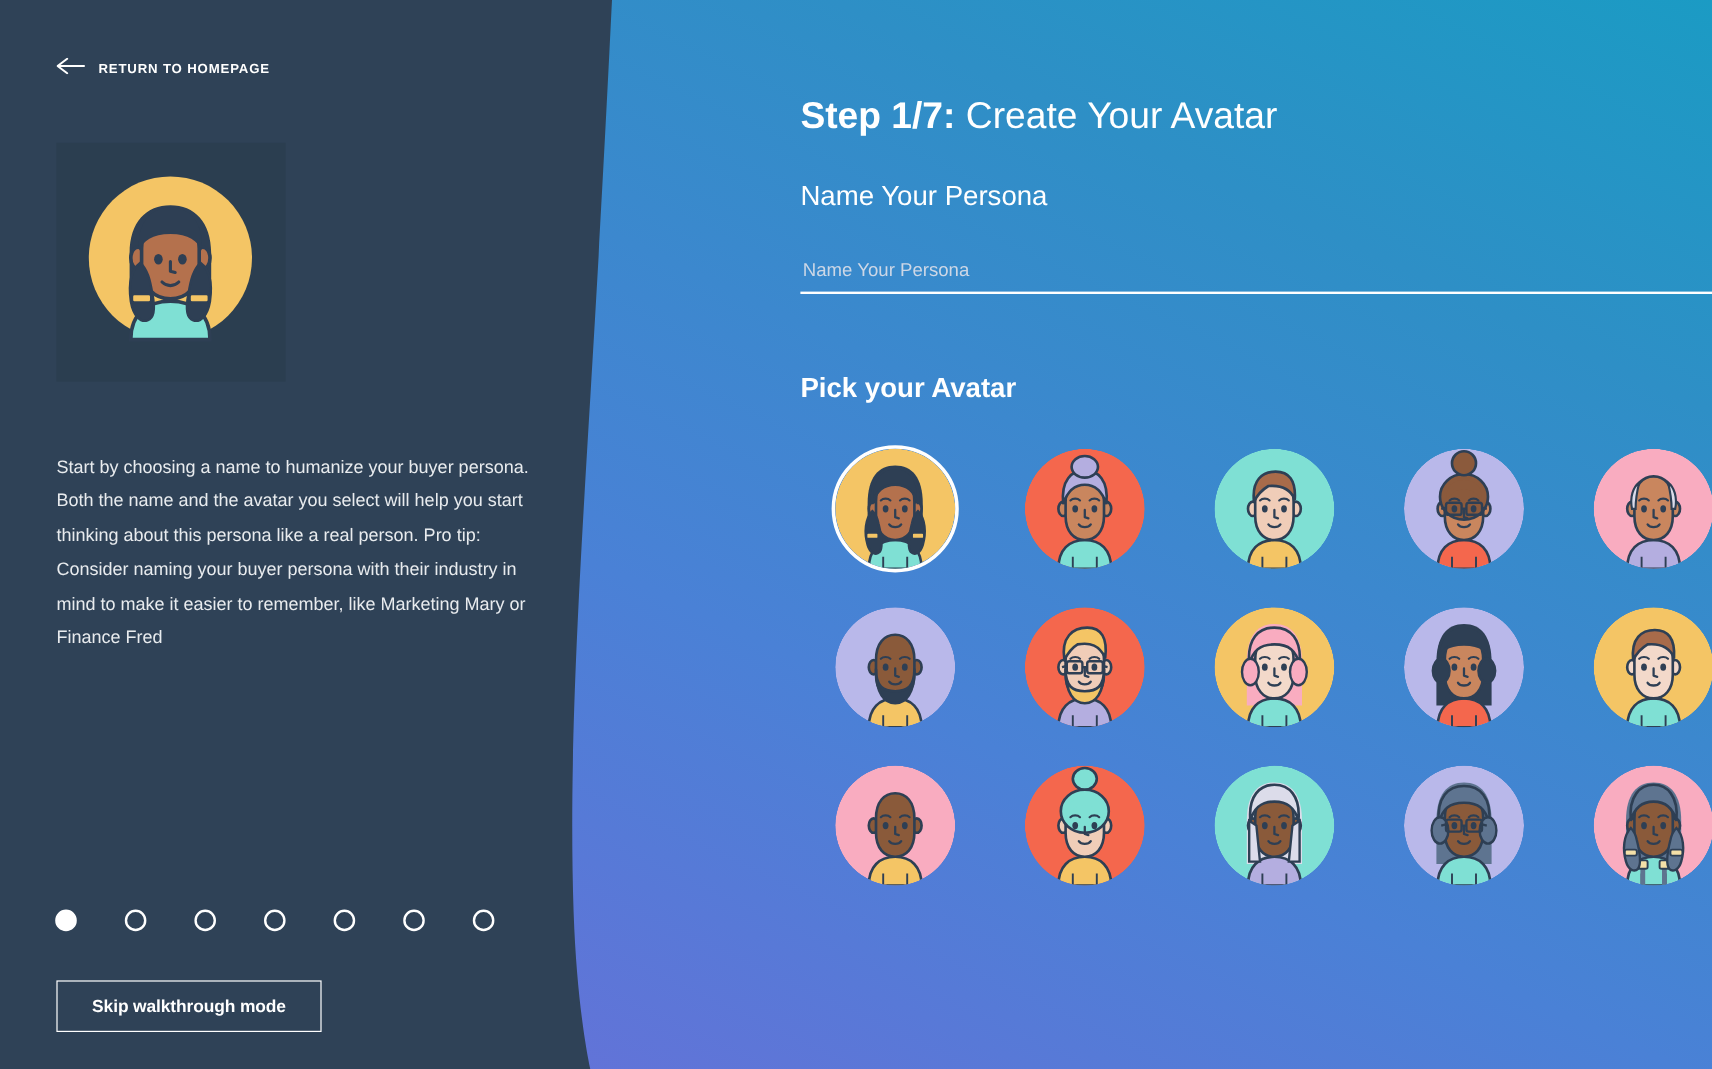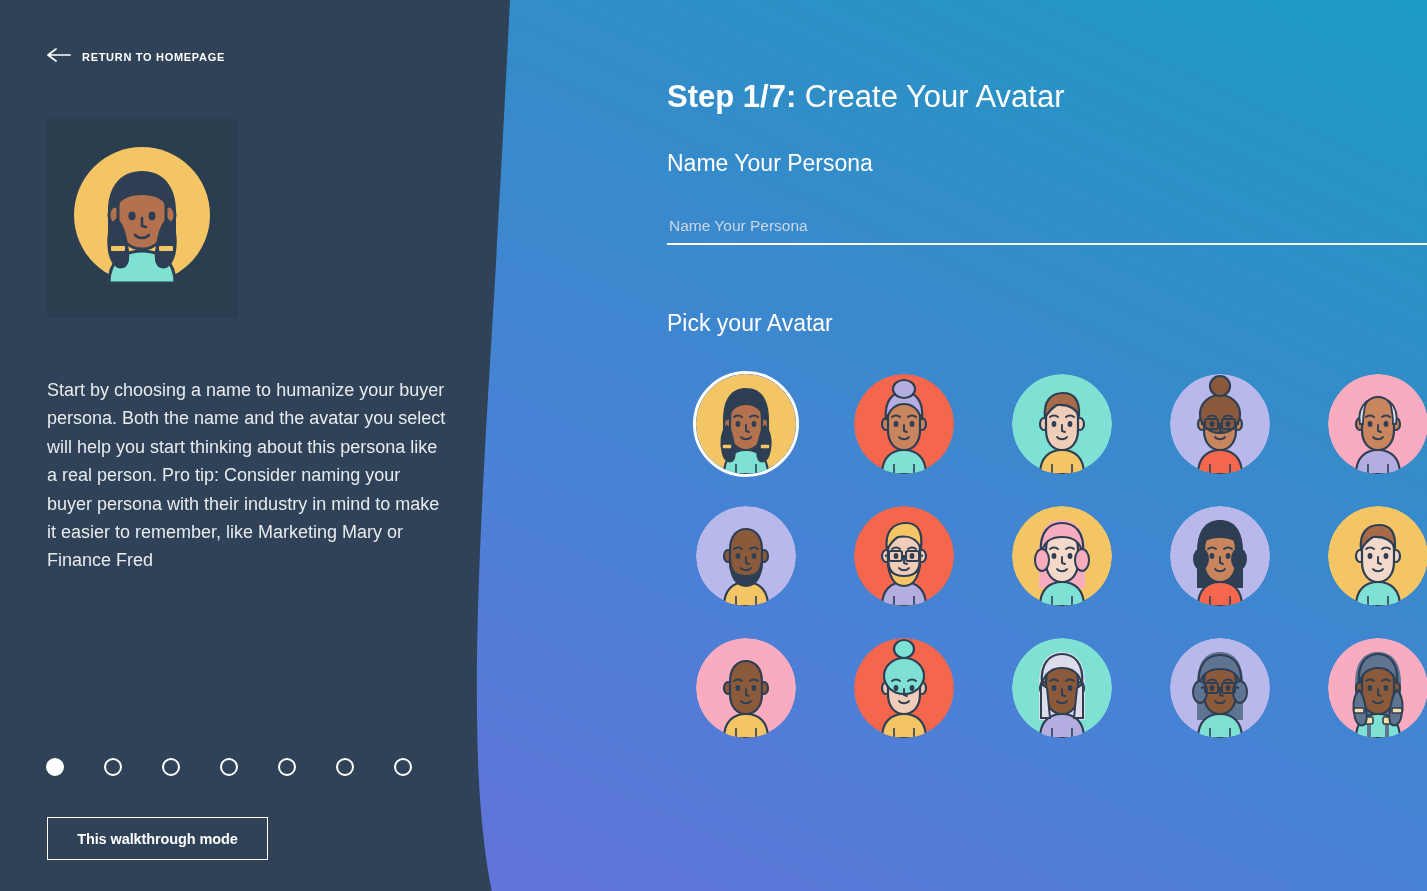--- a/index.html
+++ b/index.html
@@ -77,21 +77,21 @@
     font-size: 21px;
     font-weight: bold;
     letter-spacing: -0.1px;
   }
   .side-body {
     position: absolute;
     left: 47px;
     top: 376px;
     width: 400px;
     color: #e8ebee;
-    font-size: 18px;
+    font-size: 15px;
     line-height: 28.4px;
     font-weight: 400;
   }
 
   
   .dots {
     position: absolute;
     left: 46px;
     top: 758px;
     display: flex;
@@ -176,21 +176,21 @@
     color: #cdd7e6;
     opacity: 1;
   }
 
   .pick-label {
     position: absolute;
     left: 0;
     top: 310px;
     color: #ffffff;
     font-size: 23px;
-    font-weight: 400;
+    font-weight: 700;
   }
 
   
   .avatar-grid {
     position: absolute;
     left: 0;
     top: 358px;
     width: 790px;
     display: grid;
     grid-template-columns: repeat(5, 158px);
@@ -273,21 +273,21 @@
     <div class="dots">
       <div class="dot active"></div>
       <div class="dot"></div>
       <div class="dot"></div>
       <div class="dot"></div>
       <div class="dot"></div>
       <div class="dot"></div>
       <div class="dot"></div>
     </div>
 
-    <button class="skip-btn">This walkthrough mode</button>
+    <button class="skip-btn">Skip walkthrough mode</button>
   </div>
 
   <div id="main">
 
     <div class="step-title">
       <span class="strong">Step 1/7:</span>
       <span class="light">Create Your Avatar</span>
     </div>
 
     <div class="field-label">Name Your Persona</div>

